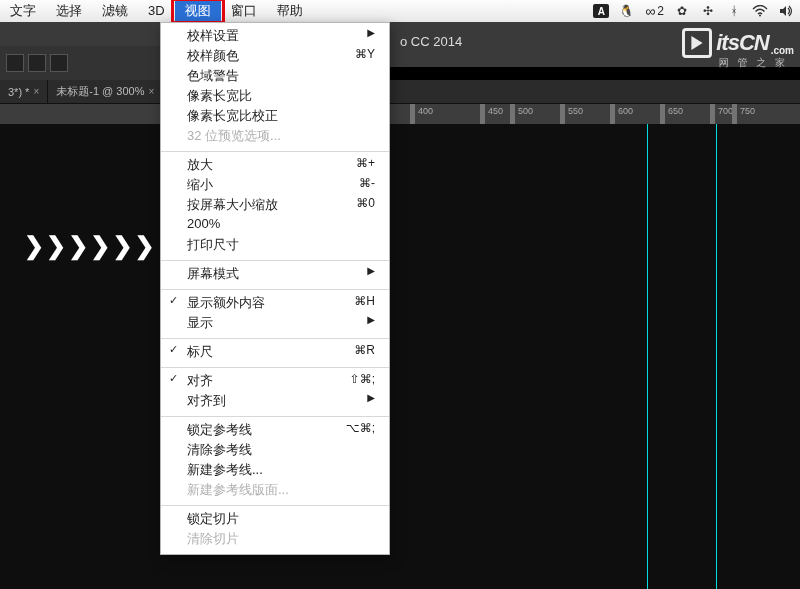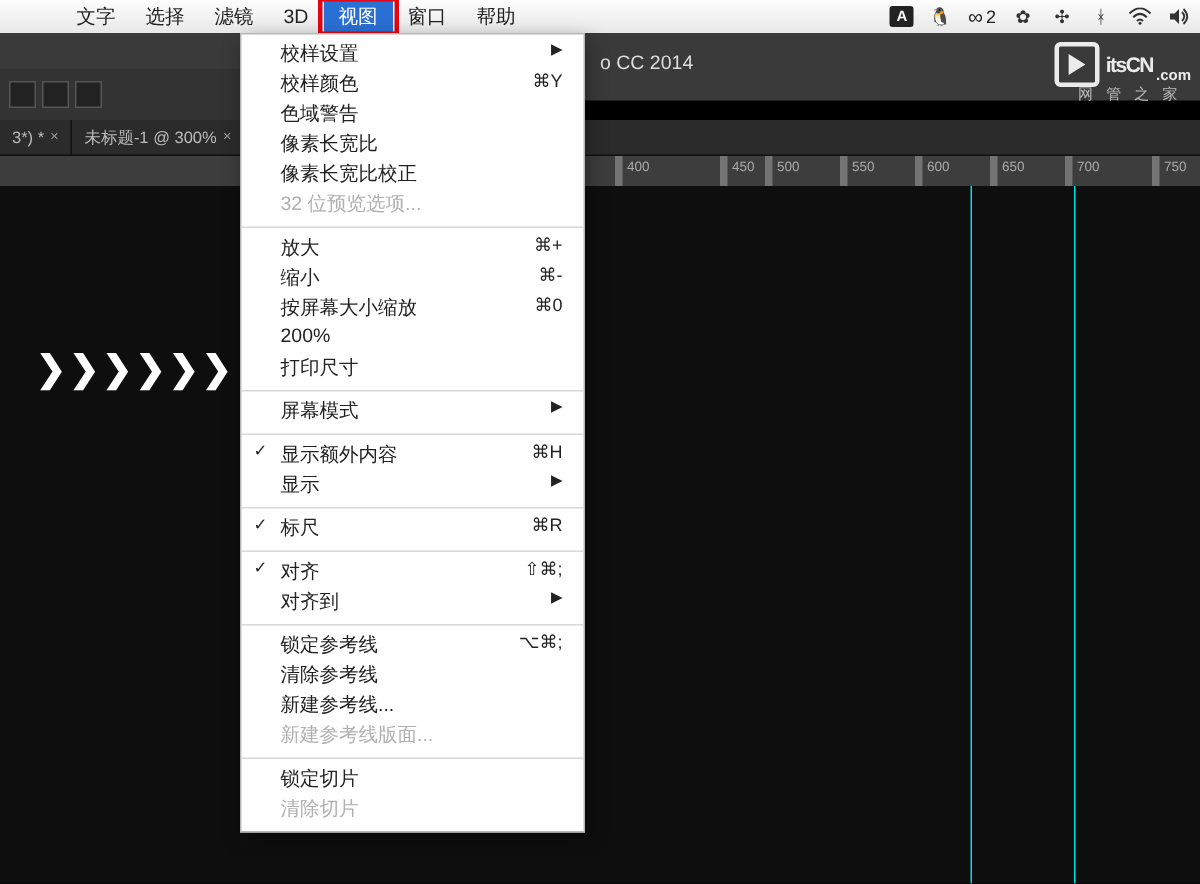--- a/index.html
+++ b/index.html
@@ -1,19 +1,19 @@
 <!DOCTYPE html>
 <html><head>
 <meta charset="utf-8">
 <style>
 * { margin: 0; padding: 0; box-sizing: border-box; font-family: "Helvetica Neue", Arial, sans-serif; }
 body { width: 800px; height: 589px; overflow: hidden; background: #000; position: relative; }
 
 .mac-menubar { position: absolute; top: 0; left: 0; right: 0; height: 22px; background: linear-gradient(#fdfdfd,#e8e8e8); display: flex; align-items: center; justify-content: space-between; font-size: 13px; color: #222; padding: 0 6px 0 0; z-index: 50; }
-.menubar-left { display: flex; align-items: center; padding-left: 41px; }
+.menubar-left { display: flex; align-items: center; }
 .menubar-item { padding: 0 10px; height: 22px; line-height: 22px; cursor: default; position: relative; }
 .menubar-item.active { background: #2a6fd4; color: #fff; }
 .active-box { position: absolute; border: 3px solid #e30613; top: -2px; left: -4px; right: -4px; bottom: -2px; border-radius: 2px; pointer-events: none; }
 .menubar-right { display: flex; align-items: center; gap: 10px; }
 .mb-icon { width: 16px; height: 16px; display: inline-flex; align-items: center; justify-content: center; font-size: 12px; color: #333; }
 .badge-pair { display: flex; align-items: center; gap: 2px; font-size: 12px; }
 
 .app-chrome { position: absolute; top: 22px; left: 0; right: 0; height: 45px; background: #3a3a3a; display: flex; align-items: center; color: #ccc; z-index: 10; }
 .app-title { position: absolute; left: 400px; top: 12px; font-size: 13px; color: #ddd; white-space: nowrap; }
 .toolbar-right-icons { position: absolute; right: 290px; top: 45px; display: flex; gap: 10px; color: #666; font-size: 13px; }
@@ -35,21 +35,21 @@
 .dd-item.disabled { color: #b0b0b0; }
 .dd-item.selected { background: #2a6fd4; color: #fff; }
 .dd-item .check { position: absolute; left: 8px; font-size: 11px; }
 .dd-item .shortcut { margin-left: auto; font-size: 12px; color: inherit; }
 .dd-item .submenu-arrow { margin-left: auto; font-size: 10px; }
 .dd-sep { height: 1px; background: #d8d8d8; margin: 4px 0; }
 .highlight-box { position: absolute; border: 3px solid #e30613; left: -20px; right: -8px; height: 34px; top: -8px; border-radius: 2px; pointer-events: none; }
 
 .watermark { position: absolute; top: 28px; right: 6px; z-index: 200; display: flex; align-items: center; color: #fff; opacity: .9; font-weight: bold; }
 .watermark .play { width: 30px; height: 30px; border: 3px solid #fff; border-radius: 4px; display: flex; align-items: center; justify-content: center; margin-right: 4px; }
-.watermark .txt-big { font-size: 14px; letter-spacing: -1px; }
+.watermark .txt-big { font-size: 22px; letter-spacing: -1px; font-style: italic; }
 .watermark .dotcom { font-size: 10px; align-self: flex-end; margin-bottom: 2px; margin-left: 2px; }
 .watermark-sub { position: absolute; top: 56px; right: 12px; z-index: 200; color: #bbb; font-size: 10px; letter-spacing: 3px; padding-left: 32px; }
 
 .options-bar { position: absolute; top: 46px; left: 0; width: 160px; height: 34px; background: #333; display: flex; align-items: center; gap: 4px; padding: 0 6px; z-index: 11; }
 .opt-swatch { width: 18px; height: 18px; background: #222; border: 1px solid #555; }
 </style>
 </head>
 <body>
 
 <div class="mac-menubar">
@@ -134,21 +134,21 @@
     </div>
     <div class="ruler-tick" style="left: 610px;">
       <span>600</span>
     </div>
     <div class="ruler-tick" style="left: 660px;">
       <span>650</span>
     </div>
     <div class="ruler-tick" style="left: 710px;">
       <span>700</span>
     </div>
-    <div class="ruler-tick" style="left: 768px;">
+    <div class="ruler-tick" style="left: 732px;">
       <span>750</span>
     </div>
   </div>
 
 <div class="canvas" id="canvas">
   <div class="chevrons">❯❯❯❯❯❯</div>
 <div class="guide-v" style="left: 647px;"></div>
     <div class="guide-v" style="left: 716px;"></div>
   </div>
 

